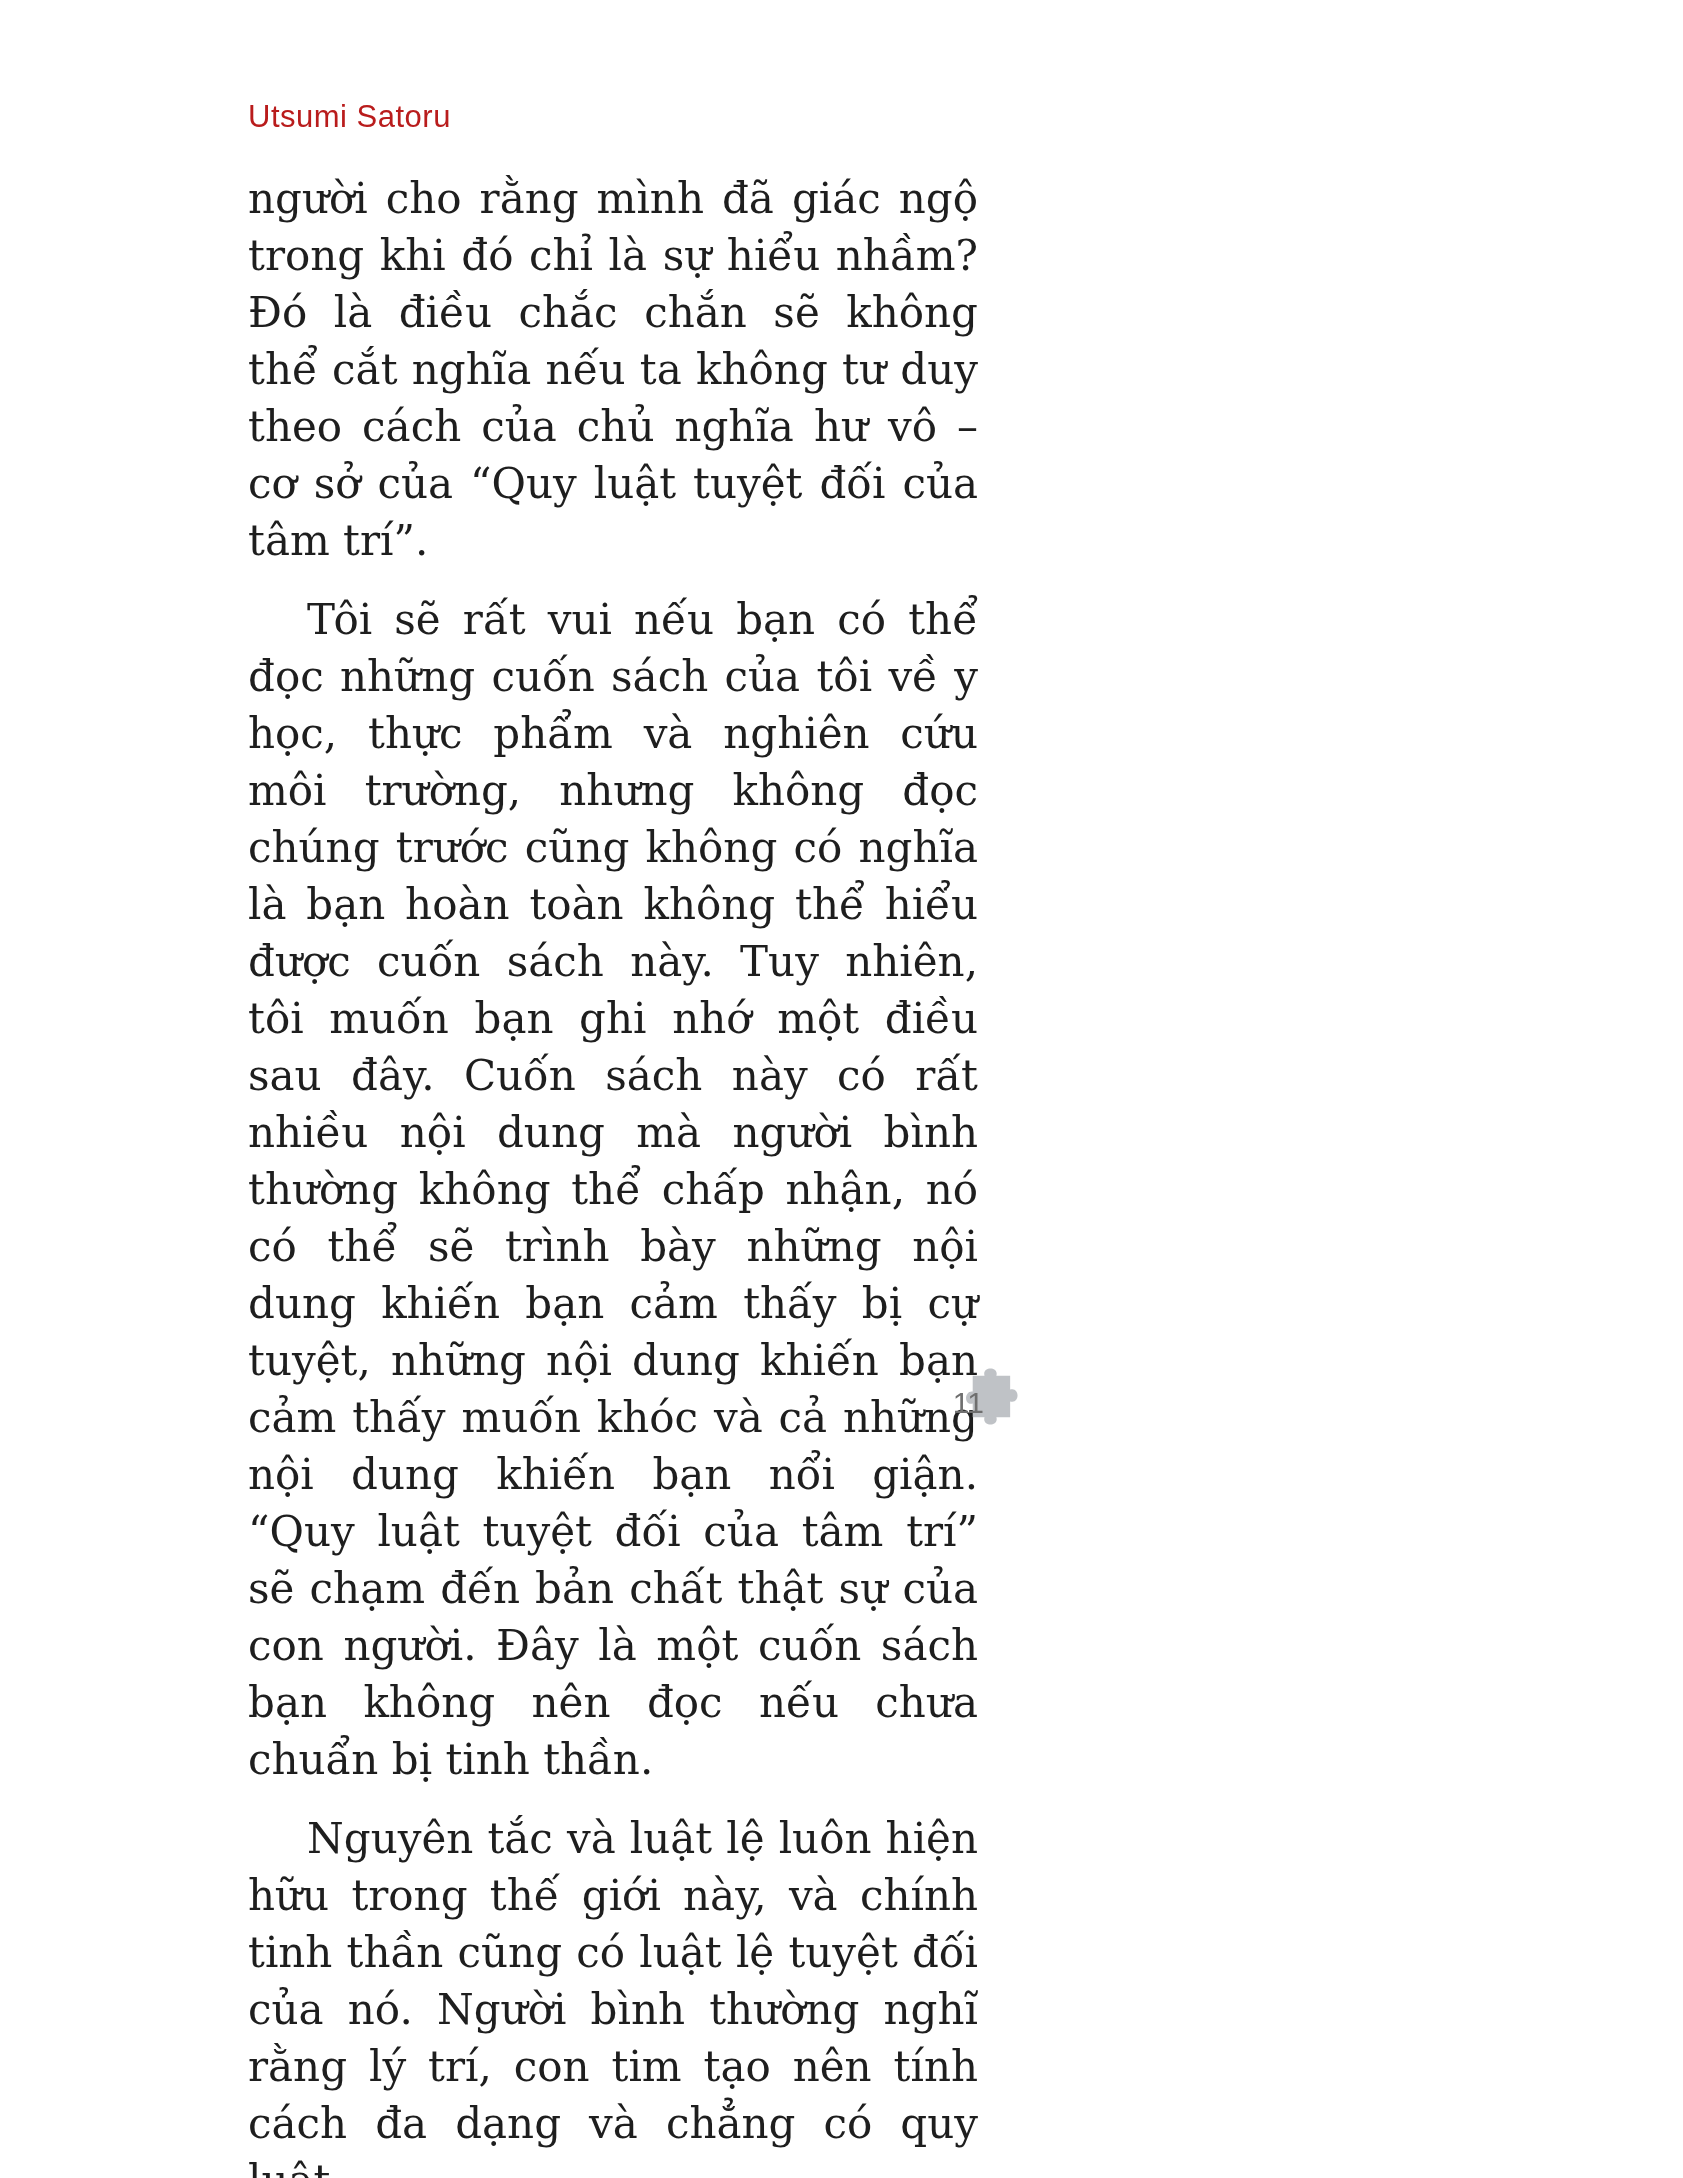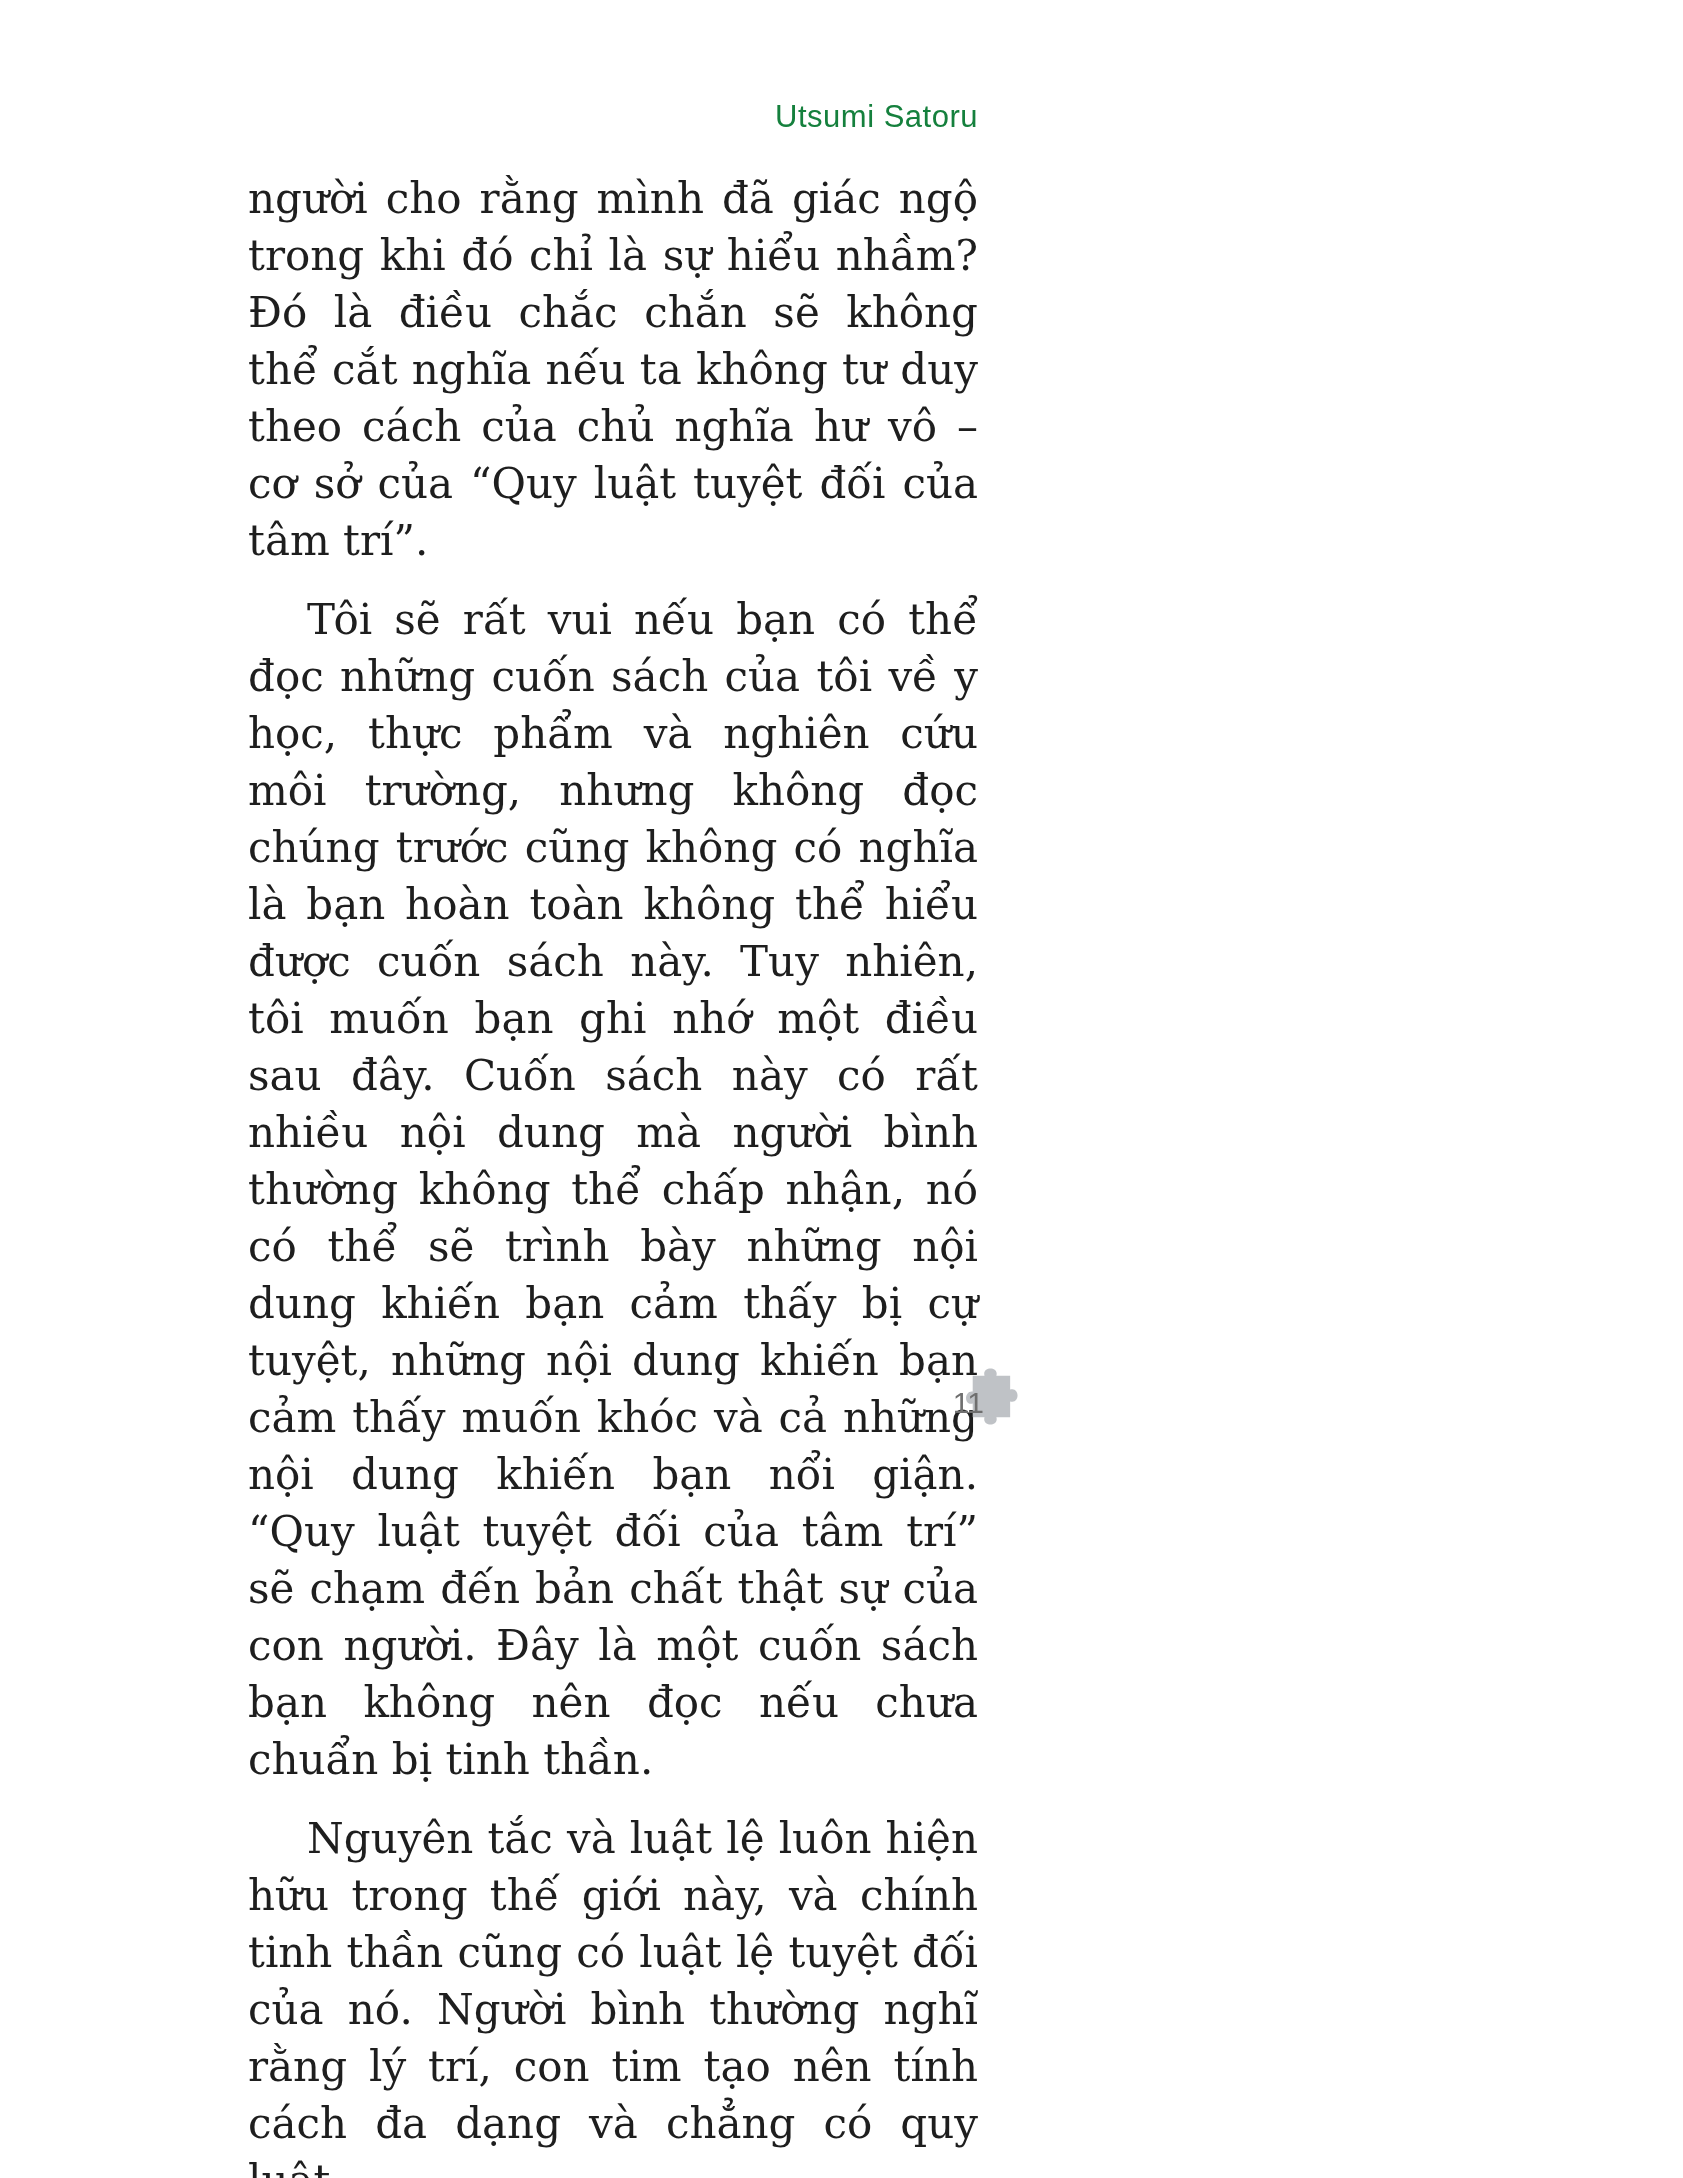--- a/index.html
+++ b/index.html
@@ -12,25 +12,24 @@
     width: 1683px;
     height: 2178px;
     background: #ffffff;
     overflow: hidden;
   }
   .running-header {
     position: absolute;
     top: 99px;
     left: 248px;
     width: 730px;
-    text-align: right;
     font-family: "Liberation Sans", sans-serif;
     font-size: 31px;
     font-weight: 400;
-    color: #15803d;
+    color: #b91c1c;
     letter-spacing: 0.5px;
   }
   .content {
     position: absolute;
     top: 170px;
     left: 248px;
     width: 730px;
     font-family: "DejaVu Serif", "Liberation Serif", serif;
     font-size: 42px;
     line-height: 57px;

